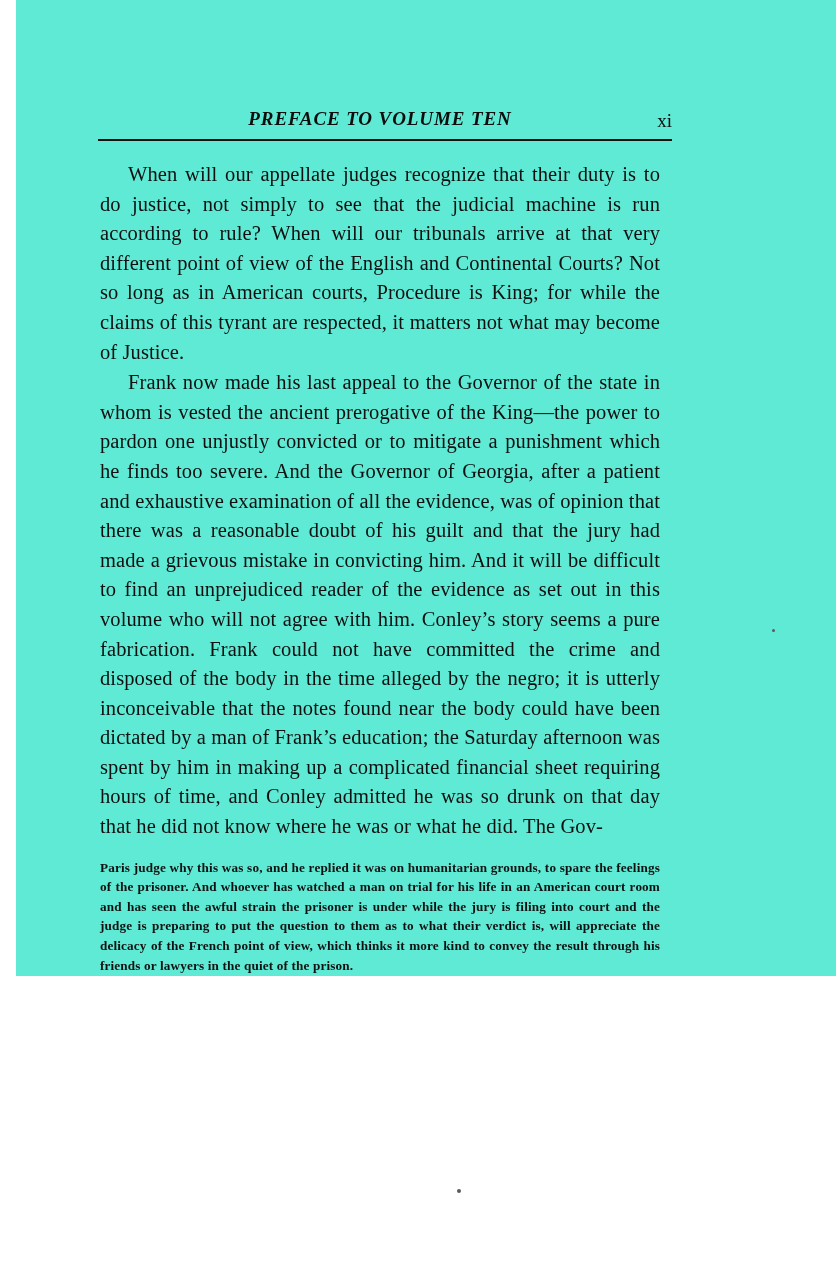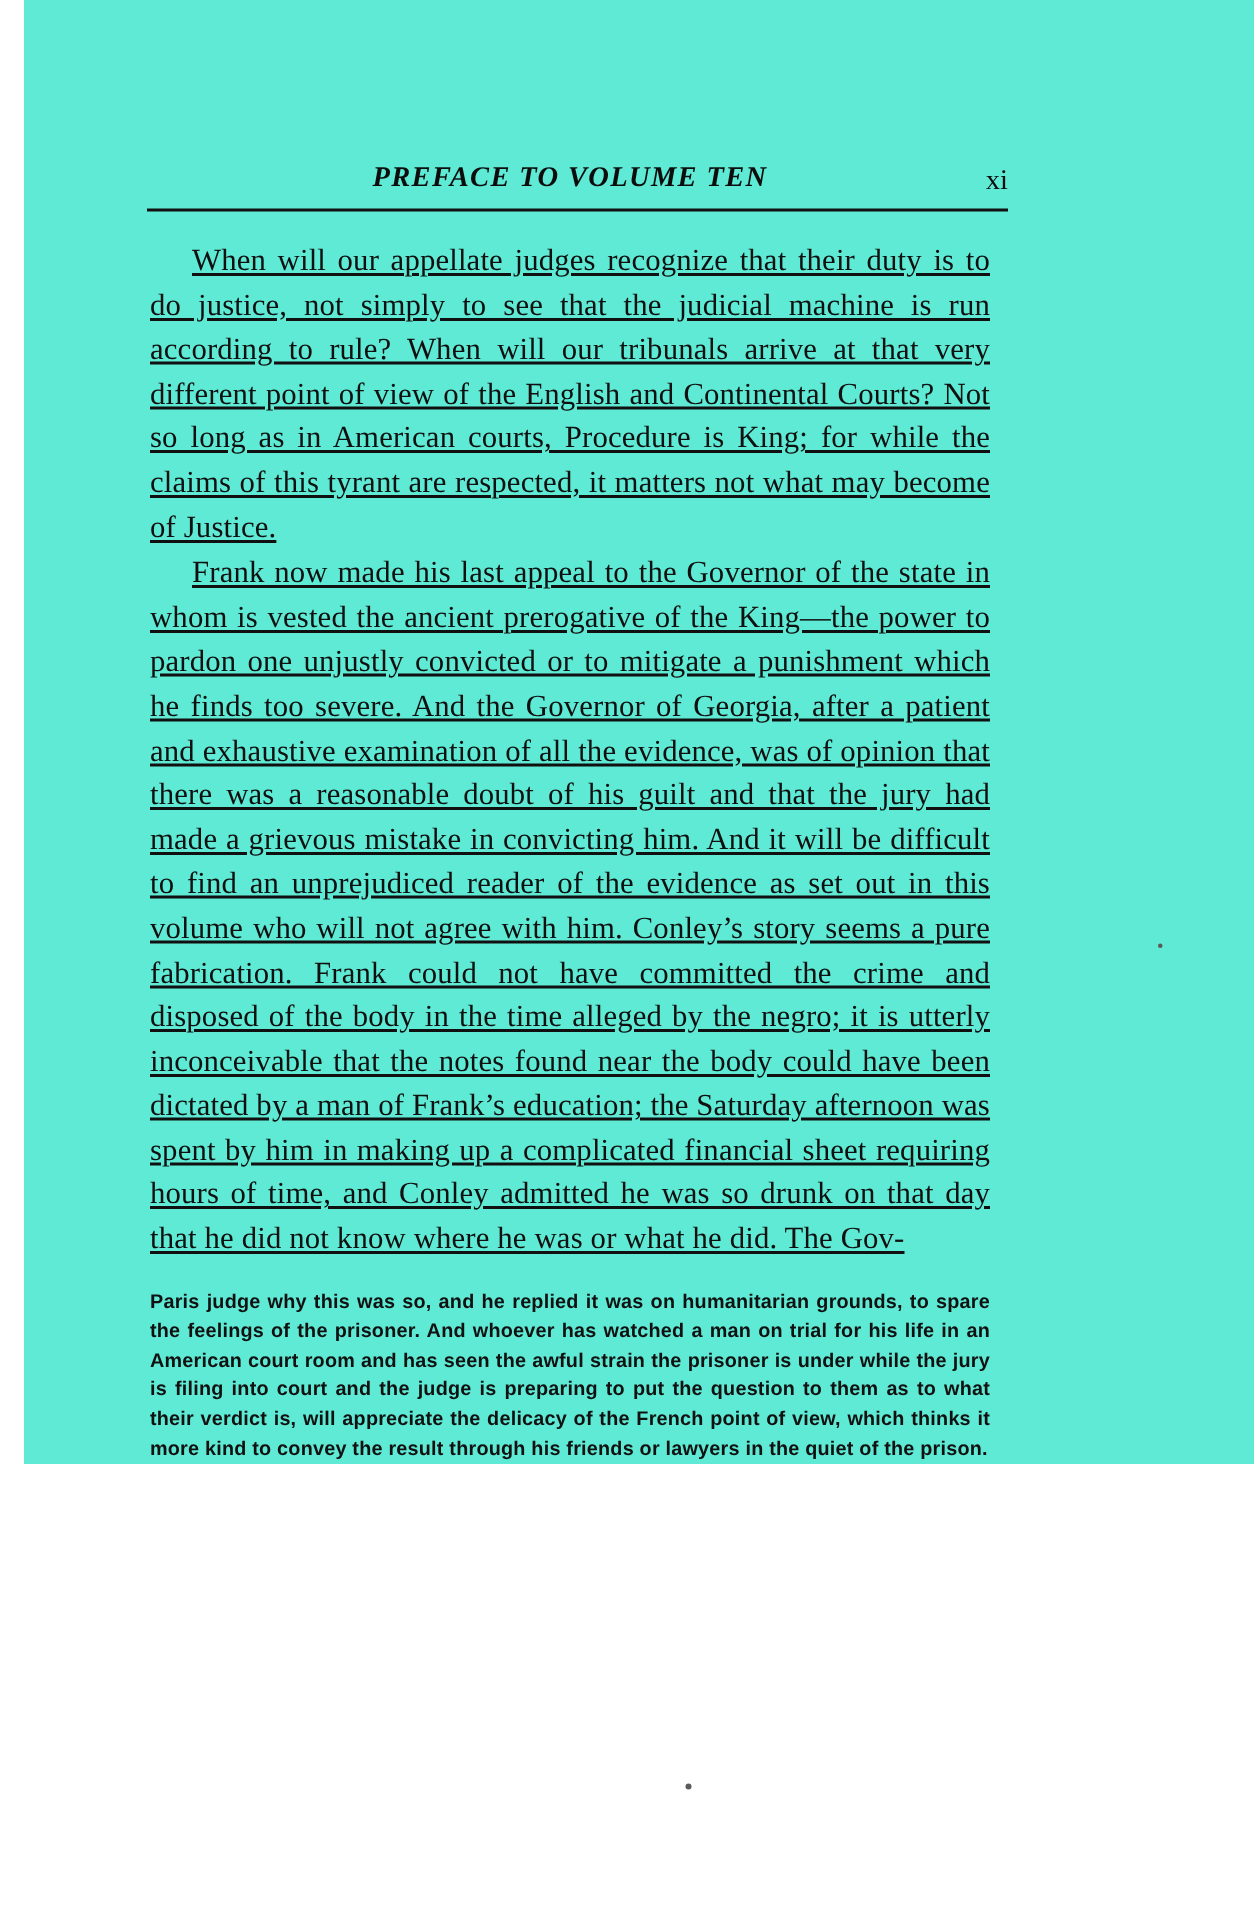--- a/index.html
+++ b/index.html
@@ -76,35 +76,34 @@
     font-family: "Liberation Serif", serif;
     font-size: 20.5px;
     line-height: 29.6px;
     text-align: justify;
     text-indent: 28px;
     margin: 0 0 0 0;
     color: #101010;
     letter-spacing: 0.1px;
     -webkit-hyphens: none;
     hyphens: none;
-    text-decoration: underline;
   }
   .para + .para {
     margin-top: 1px;
   }
 
   
   .footnote-rule {
     width: 100%;
     height: 0px;
     margin-top: 12px;
   }
   .footnote {
     margin-top: 16px;
-    font-family: Liberation Sans, sans-serif;
+    font-family: Liberation Serif, serif;
     font-weight: bold;
     font-size: 13.2px;
     line-height: 19.6px;
     text-align: justify;
     color: #111111;
     letter-spacing: 0.15px;
   }
 
   
   .speck {

